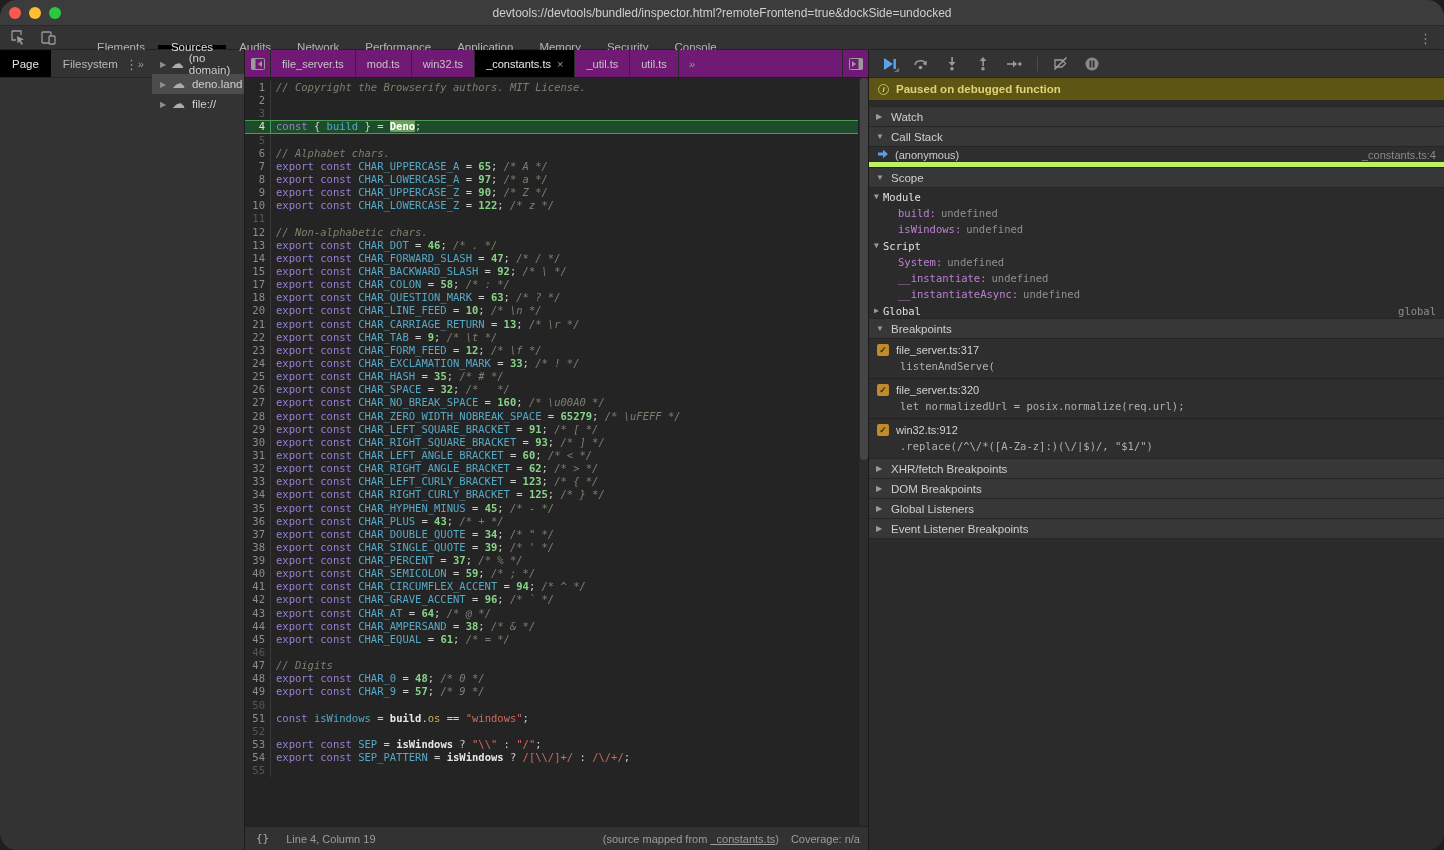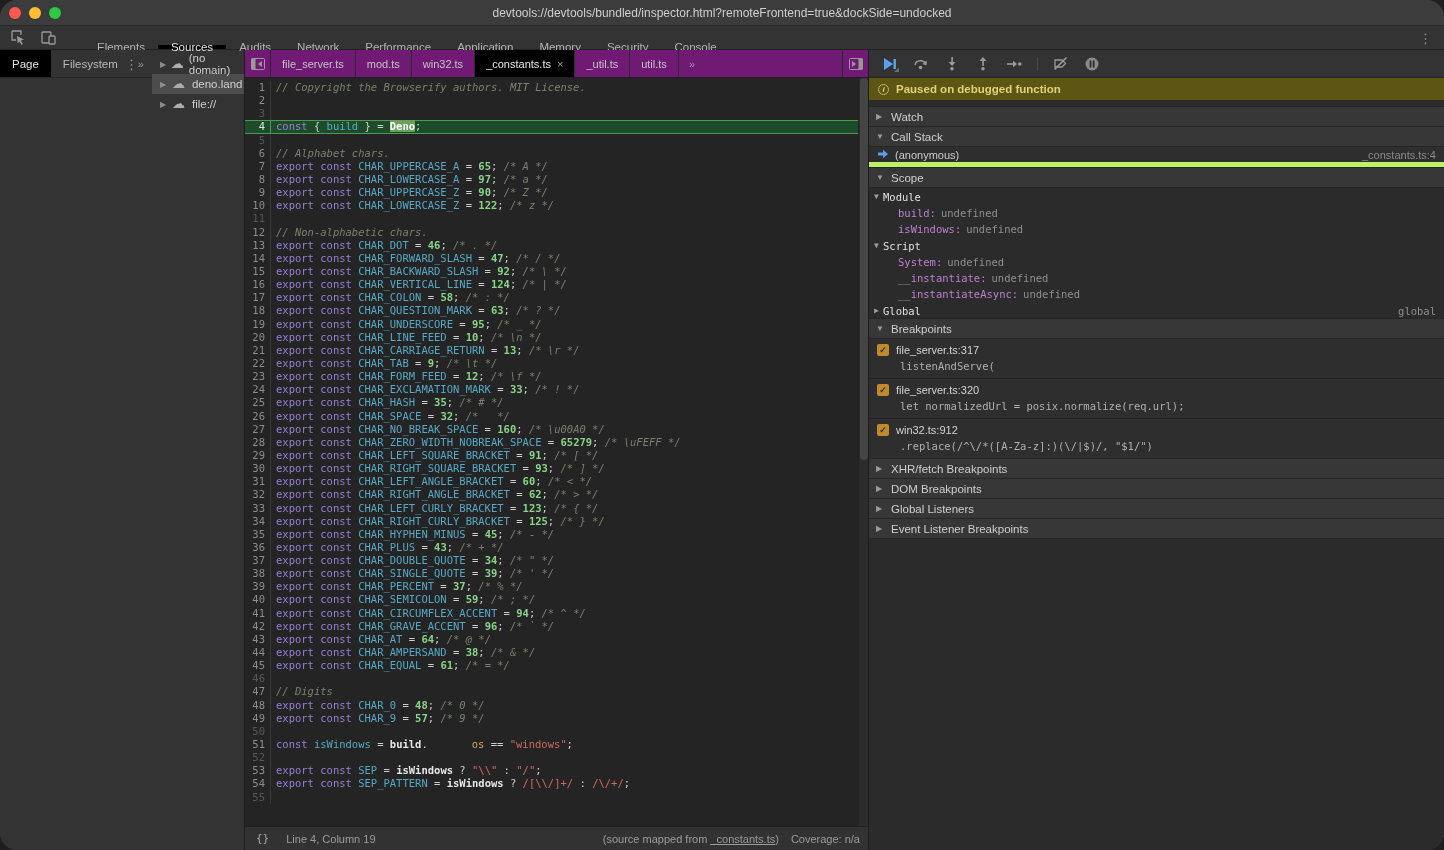--- a/index.html
+++ b/index.html
@@ -63,21 +63,21 @@
   .code{padding-left:5px;color:#cfcfcf;cursor:text;}
   .line.exec{background:#1e4c2b;box-shadow:inset 0 1px 0 #4d9a58,inset 0 -1px 0 #4d9a58;}
   .line.exec .ln{color:#d7ead7;border-right-color:#4d9a58;}
   .s-c{color:#7a816e;font-style:italic;}
   .s-k{color:#9a7fd5;}
   .s-d{color:#56a8c5;}
   .s-n{color:#8ad48a;font-weight:bold;}
   .s-p{color:#cfcfcf;}
   .s-s{color:#cf6a5c;}
   .s-r{color:#cf6a5c;}
-  .s-o{color:#d0ae5a;margin-left:44px;}
+  .s-o{color:#d0ae5a;}
   .s-v{color:#e6e6e6;font-weight:bold;}
   .s-x{background:#69a05c;color:#fff;font-weight:bold;border-radius:1px;}
   .scrollbar{position:absolute;top:0;right:0;width:10px;bottom:0;background:#2c2c2c;border-left:1px solid #222;}
   .scroll-thumb{position:absolute;top:0;left:1px;width:8px;height:382px;background:#454545;border-radius:4px;cursor:pointer;}
 
   
   .statusbar{height:24px;background:#323232;border-top:1px solid #222;display:flex;align-items:center;
     font-size:11px;color:#9c9c9c;padding:0 8px;gap:14px;}
   .sb-braces{font-family:"DejaVu Sans Mono",monospace;font-size:11px;color:#a8a8a8;cursor:pointer;padding:0 3px;}
   .sb-right{margin-left:auto;display:flex;gap:12px;align-items:center;}
@@ -235,24 +235,22 @@
             <div class="line"><span class="ln">6</span><span class="code"><span class="s-c">// Alphabet chars.</span></span></div>
             <div class="line"><span class="ln">7</span><span class="code"><span class="s-k">export const </span><span class="s-d">CHAR_UPPERCASE_A</span><span class="s-p"> = </span><span class="s-n">65</span><span class="s-p">; </span><span class="s-c">/* A */</span></span></div>
             <div class="line"><span class="ln">8</span><span class="code"><span class="s-k">export const </span><span class="s-d">CHAR_LOWERCASE_A</span><span class="s-p"> = </span><span class="s-n">97</span><span class="s-p">; </span><span class="s-c">/* a */</span></span></div>
             <div class="line"><span class="ln">9</span><span class="code"><span class="s-k">export const </span><span class="s-d">CHAR_UPPERCASE_Z</span><span class="s-p"> = </span><span class="s-n">90</span><span class="s-p">; </span><span class="s-c">/* Z */</span></span></div>
             <div class="line"><span class="ln">10</span><span class="code"><span class="s-k">export const </span><span class="s-d">CHAR_LOWERCASE_Z</span><span class="s-p"> = </span><span class="s-n">122</span><span class="s-p">; </span><span class="s-c">/* z */</span></span></div>
             <div class="line"><span class="ln dim">11</span><span class="code"></span></div>
             <div class="line"><span class="ln">12</span><span class="code"><span class="s-c">// Non-alphabetic chars.</span></span></div>
             <div class="line"><span class="ln">13</span><span class="code"><span class="s-k">export const </span><span class="s-d">CHAR_DOT</span><span class="s-p"> = </span><span class="s-n">46</span><span class="s-p">; </span><span class="s-c">/* . */</span></span></div>
             <div class="line"><span class="ln">14</span><span class="code"><span class="s-k">export const </span><span class="s-d">CHAR_FORWARD_SLASH</span><span class="s-p"> = </span><span class="s-n">47</span><span class="s-p">; </span><span class="s-c">/* / */</span></span></div>
             <div class="line"><span class="ln">15</span><span class="code"><span class="s-k">export const </span><span class="s-d">CHAR_BACKWARD_SLASH</span><span class="s-p"> = </span><span class="s-n">92</span><span class="s-p">; </span><span class="s-c">/* \ */</span></span></div>
-            <div class="line"><span class="ln">16</span><span class="code"><span class="s-k">export const </span><span class="s-d">CHAR_VERTICAL_LINE</span><span class="s-p"> = </span><span class="s-n">124</span><span class="s-p">; </span><span class="s-c">/* | */</span></span></div>
             <div class="line"><span class="ln">17</span><span class="code"><span class="s-k">export const </span><span class="s-d">CHAR_COLON</span><span class="s-p"> = </span><span class="s-n">58</span><span class="s-p">; </span><span class="s-c">/* : */</span></span></div>
             <div class="line"><span class="ln">18</span><span class="code"><span class="s-k">export const </span><span class="s-d">CHAR_QUESTION_MARK</span><span class="s-p"> = </span><span class="s-n">63</span><span class="s-p">; </span><span class="s-c">/* ? */</span></span></div>
-            <div class="line"><span class="ln">19</span><span class="code"><span class="s-k">export const </span><span class="s-d">CHAR_UNDERSCORE</span><span class="s-p"> = </span><span class="s-n">95</span><span class="s-p">; </span><span class="s-c">/* _ */</span></span></div>
             <div class="line"><span class="ln">20</span><span class="code"><span class="s-k">export const </span><span class="s-d">CHAR_LINE_FEED</span><span class="s-p"> = </span><span class="s-n">10</span><span class="s-p">; </span><span class="s-c">/* \n */</span></span></div>
             <div class="line"><span class="ln">21</span><span class="code"><span class="s-k">export const </span><span class="s-d">CHAR_CARRIAGE_RETURN</span><span class="s-p"> = </span><span class="s-n">13</span><span class="s-p">; </span><span class="s-c">/* \r */</span></span></div>
             <div class="line"><span class="ln">22</span><span class="code"><span class="s-k">export const </span><span class="s-d">CHAR_TAB</span><span class="s-p"> = </span><span class="s-n">9</span><span class="s-p">; </span><span class="s-c">/* \t */</span></span></div>
             <div class="line"><span class="ln">23</span><span class="code"><span class="s-k">export const </span><span class="s-d">CHAR_FORM_FEED</span><span class="s-p"> = </span><span class="s-n">12</span><span class="s-p">; </span><span class="s-c">/* \f */</span></span></div>
             <div class="line"><span class="ln">24</span><span class="code"><span class="s-k">export const </span><span class="s-d">CHAR_EXCLAMATION_MARK</span><span class="s-p"> = </span><span class="s-n">33</span><span class="s-p">; </span><span class="s-c">/* ! */</span></span></div>
             <div class="line"><span class="ln">25</span><span class="code"><span class="s-k">export const </span><span class="s-d">CHAR_HASH</span><span class="s-p"> = </span><span class="s-n">35</span><span class="s-p">; </span><span class="s-c">/* # */</span></span></div>
             <div class="line"><span class="ln">26</span><span class="code"><span class="s-k">export const </span><span class="s-d">CHAR_SPACE</span><span class="s-p"> = </span><span class="s-n">32</span><span class="s-p">; </span><span class="s-c">/*   */</span></span></div>
             <div class="line"><span class="ln">27</span><span class="code"><span class="s-k">export const </span><span class="s-d">CHAR_NO_BREAK_SPACE</span><span class="s-p"> = </span><span class="s-n">160</span><span class="s-p">; </span><span class="s-c">/* \u00A0 */</span></span></div>
             <div class="line"><span class="ln">28</span><span class="code"><span class="s-k">export const </span><span class="s-d">CHAR_ZERO_WIDTH_NOBREAK_SPACE</span><span class="s-p"> = </span><span class="s-n">65279</span><span class="s-p">; </span><span class="s-c">/* \uFEFF */</span></span></div>
             <div class="line"><span class="ln">29</span><span class="code"><span class="s-k">export const </span><span class="s-d">CHAR_LEFT_SQUARE_BRACKET</span><span class="s-p"> = </span><span class="s-n">91</span><span class="s-p">; </span><span class="s-c">/* [ */</span></span></div>

